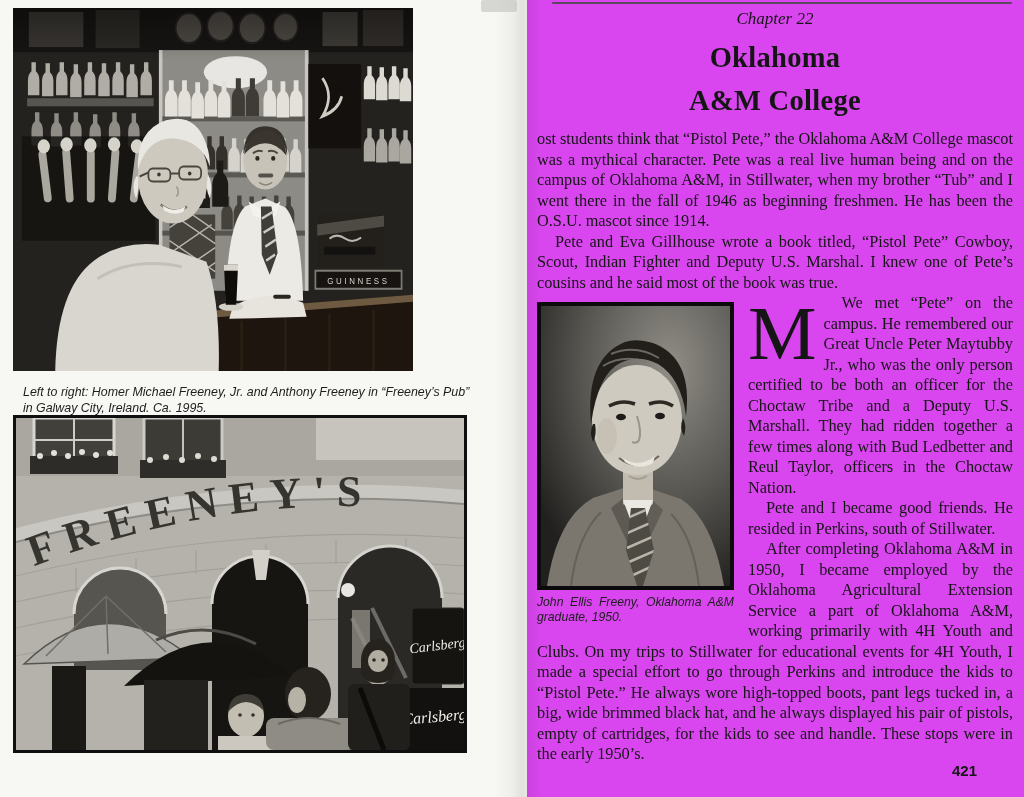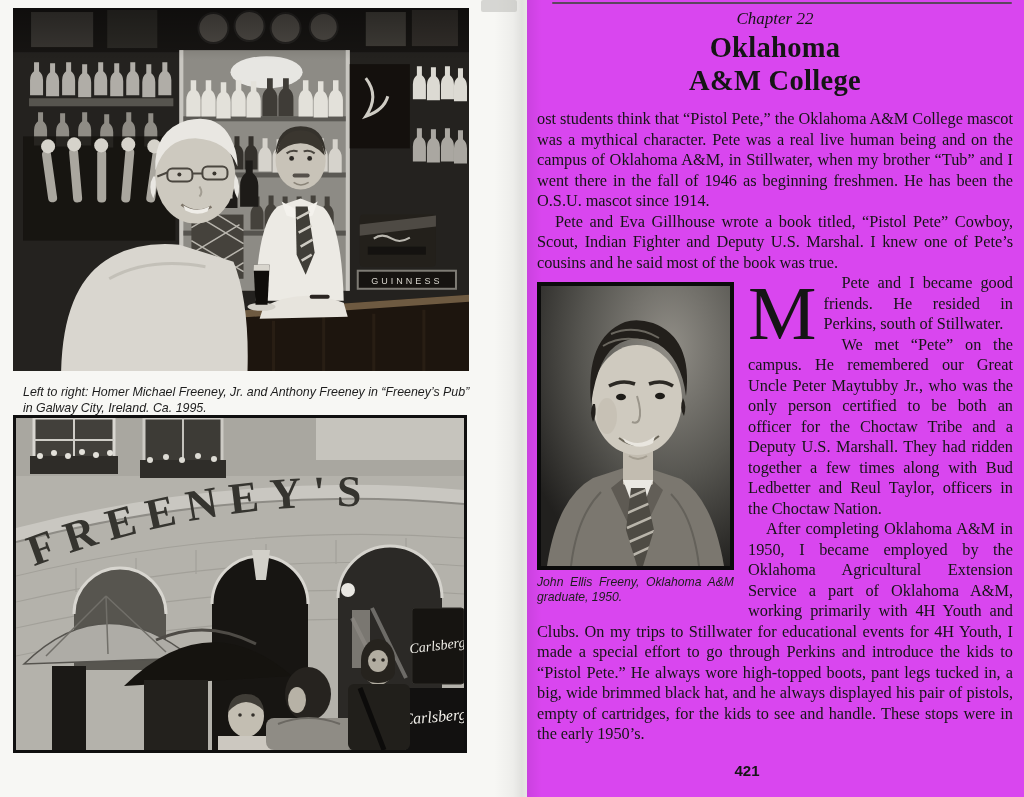--- a/index.html
+++ b/index.html
@@ -3,39 +3,39 @@
 <meta charset="utf-8">
 <style>
   html,body{margin:0;padding:0;background:#e8e8e5;}
   .scan{position:relative;width:1024px;height:797px;background:#f7f7f4;overflow:hidden;
         font-family:"Liberation Serif",serif;color:#151515;}
   .page{position:absolute;top:0;height:797px;}
   .page-left{left:0;width:500px;}
   .page-right{left:527px;width:497px;background:#d946ef;}
   figure{margin:0;padding:0;}
   
-  .photo-pub{position:absolute;left:13px;top:8px;width:456px;height:363px;background:#1c1a18;}
+  .photo-pub{position:absolute;left:13px;top:8px;width:400px;height:363px;background:#1c1a18;}
   .caption-left{position:absolute;left:14px;top:376px;width:452px;margin:9px;
         font:italic 12.4px/15.8px "Liberation Sans",sans-serif;color:#1d1d1d;}
   .photo-store{position:absolute;left:13px;top:415px;width:454px;height:338px;
         border:3px solid #0f0f0f;box-sizing:border-box;background:#b5b3ac;}
   .folio{position:absolute;top:762px;text-align:center;
         font:bold 15px/18px "Liberation Sans",sans-serif;color:#161616;}
   .folio-left{left:13px;width:455px;}
-  .folio-right{left:0;width:440px;}
+  .folio-right{left:10px;width:440px;text-align:right;}
   
   .rp-topline{position:absolute;left:25px;top:2px;width:460px;height:2px;background:#474745;
         border-radius:2px;opacity:.85;}
   .gutter-shadow{position:absolute;left:494px;top:0;width:48px;height:797px;pointer-events:none;
         background:linear-gradient(to right,rgba(0,0,0,0) 0%,rgba(0,0,0,.04) 40%,rgba(0,0,0,.09) 58%,rgba(0,0,0,0) 100%);}
   .gutter-mark{position:absolute;left:481px;top:0;width:36px;height:12px;background:#bcbcb8;
         opacity:.55;border-radius:2px;}
   .rp-col{position:absolute;left:10px;top:6px;width:476px;}
   .chapter{text-align:center;font:italic 17px/22px "Liberation Serif",serif;margin-top:2px;}
-  .title{margin:2px 0 0 0;text-align:center;font-weight:bold;font-size:28.5px;line-height:31px;
+  .title{margin:12px 0 0 0;text-align:center;font-weight:bold;font-size:28.5px;line-height:31px;
         font-family:"Liberation Serif",serif;letter-spacing:.3px;}
   .flow{margin-top:13px;font-size:16.3px;line-height:20.5px;text-align:justify;
         word-spacing:-.2px;hyphens:none;}
   .flow p{margin:0;text-indent:18px;}
   .flow p.first{text-indent:0;}
   .dropcap{float:left;font-size:77px;line-height:59px;margin:2px 7px 0 0;
         font-family:"Liberation Serif",serif;}
   .spacer{float:left;width:0;height:173px;}
   .inset{float:left;clear:left;width:197px;margin:0 14px 6px 0;}
   .inset .ph{width:197px;height:288px;border:4px solid #0b0b0b;box-sizing:border-box;
@@ -389,22 +389,22 @@
               <path d="M82,152 q16,11 32,-2 l-2,7 q-14,8 -28,-1 z" fill="#e9e6df"></path>
               <path d="M88,170 q9,6 18,0" stroke="#a49e91" stroke-width="2" fill="none"></path>
               <ellipse cx="66" cy="130" rx="10" ry="18" fill="#b7b1a4" opacity=".35"></ellipse>
             </svg>
           </div>
           <figcaption>John Ellis Freeny, Oklahoma A&amp;M graduate, 1950.</figcaption>
         </figure>
 
         <p class="first"><span class="dropcap">M</span><span>ost students think that “Pistol Pete,” the Oklahoma A&amp;M College mascot was a mythical character. Pete was a real live human being and on the campus of Oklahoma A&amp;M, in Stillwater, when my brother “Tub” and I went there in the fall of 1946 as beginning freshmen. He has been the O.S.U. mascot since 1914.</span></p>
         <p>Pete and Eva Gillhouse wrote a book titled, “Pistol Pete” Cowboy, Scout, Indian Fighter and Deputy U.S. Marshal. I knew one of Pete’s cousins and he said most of the book was true.</p>
+        <p>We met “Pete” on the campus. He remembered our Great Uncle Peter Maytubby Jr., who was the only person certified to be both an officer for the Choctaw Tribe and a Deputy U.S. Marshall. They had ridden together a few times along with Bud Ledbetter and Reul Taylor, officers in the Choctaw Nation.</p>
         <p>Pete and I became good friends. He resided in Perkins, south of Stillwater.</p>
-        <p>We met “Pete” on the campus. He remembered our Great Uncle Peter Maytubby Jr., who was the only person certified to be both an officer for the Choctaw Tribe and a Deputy U.S. Marshall. They had ridden together a few times along with Bud Ledbetter and Reul Taylor, officers in the Choctaw Nation.</p>
         <p>After completing Oklahoma A&amp;M in 1950, I became employed by the Oklahoma Agricultural Extension Service a part of Oklahoma A&amp;M, working primarily with 4H Youth and Clubs. On my trips to Stillwater for educational events for 4H Youth, I made a special effort to go through Perkins and introduce the kids to “Pistol Pete.” He always wore high-topped boots, pant legs tucked in, a big, wide brimmed black hat, and he always displayed his pair of pistols, empty of cartridges, for the kids to see and handle. These stops were in the early 1950’s.</p>
       </div>
     </div>
 
     <div class="folio folio-right">421</div>
   </section>
 
   <div class="gutter-shadow"></div>
   <div class="gutter-mark"></div>
 </div>

